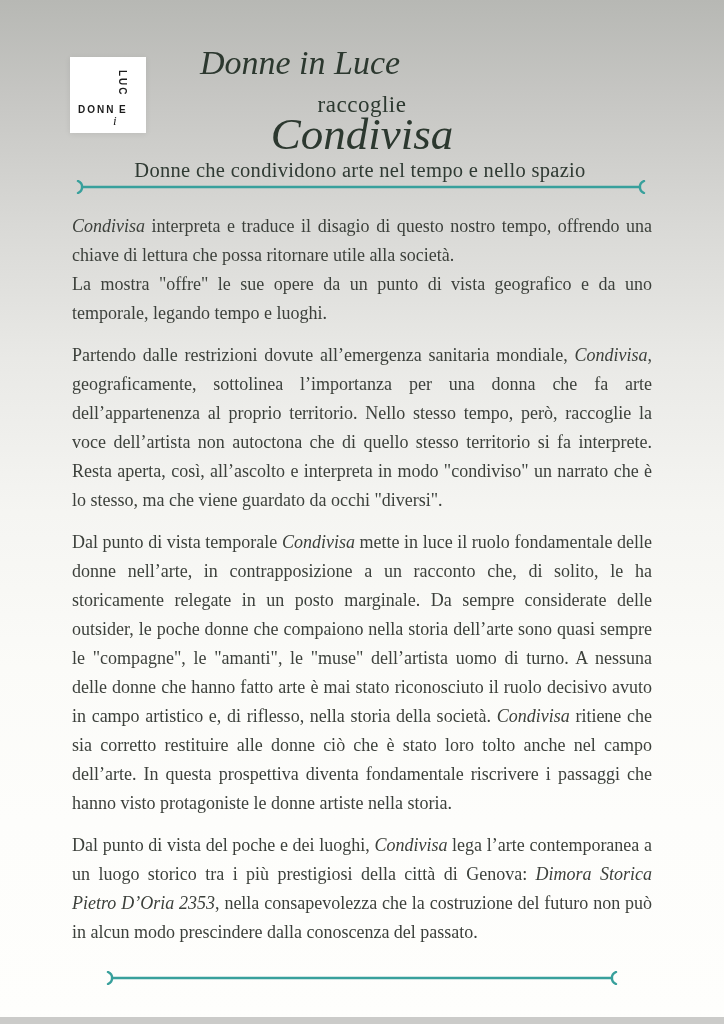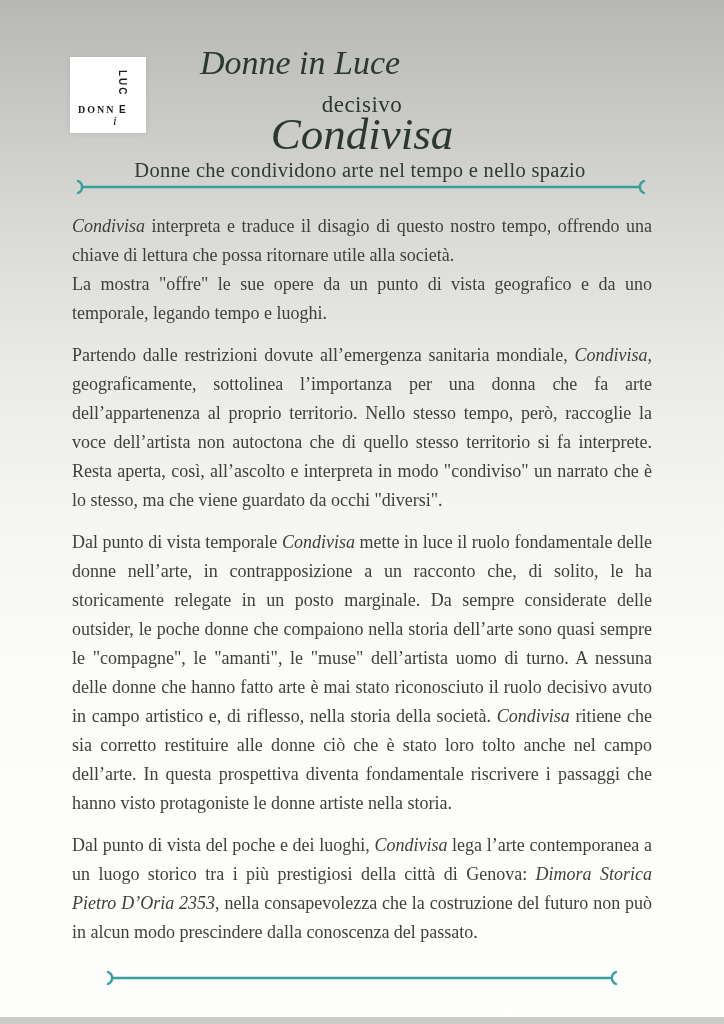--- a/index.html
+++ b/index.html
@@ -29,21 +29,21 @@
   }
 
   
   .logo{
     position:absolute;left:70px;top:57px;width:76px;height:76px;
     background:var(--logo-bg);
     box-shadow:0 1px 6px rgba(0,0,0,0.08);
   }
   .logo-row{
     position:absolute;left:8px;top:47px;
-    font-family:Liberation Serif, serif;
+    font-family:Liberation Sans, sans-serif;
     font-size:10px;font-weight:700;letter-spacing:2px;color:#1c1c1c;
     white-space:nowrap;
   }
   .logo-shared{
     position:absolute;left:49px;top:47px;
     font-family:"Liberation Sans", sans-serif;
     font-size:10px;font-weight:700;color:#1c1c1c;
   }
   .logo-col{
     position:absolute;left:58px;top:13px;
@@ -107,21 +107,21 @@
 <div class="page">
 
   <div class="logo">
     <span class="logo-col">LUC</span>
     <span class="logo-row">DONN</span>
     <span class="logo-shared">E</span>
     <span class="logo-i">i</span>
   </div>
 
   <div class="brand">Donne in Luce</div>
-  <div class="presents">decisivo</div>
+  <div class="presents">raccoglie</div>
   <div class="title">Condivisa</div>
   <div class="subtitle">Donne che condividono arte nel tempo e nello spazio</div>
 
   <div class="divider divider-top">
     <svg viewBox="0 0 578 14" preserveAspectRatio="none">
       <path d="M6,1 C11.5,3.5 11.5,10.5 6,13" vector-effect="non-scaling-stroke"></path>
       <line x1="10" y1="7" x2="568" y2="7" vector-effect="non-scaling-stroke"></line>
       <path d="M572,1 C566.5,3.5 566.5,10.5 572,13" vector-effect="non-scaling-stroke"></path>
     </svg>
   </div>

